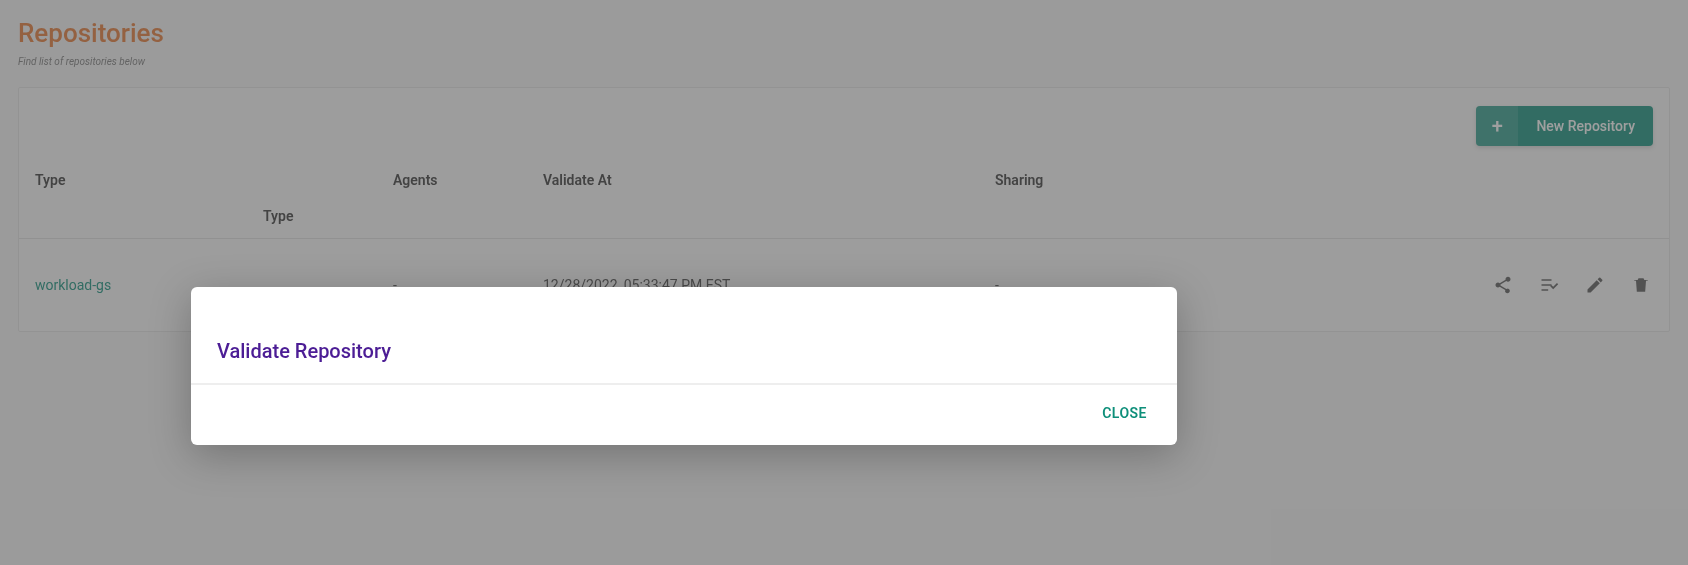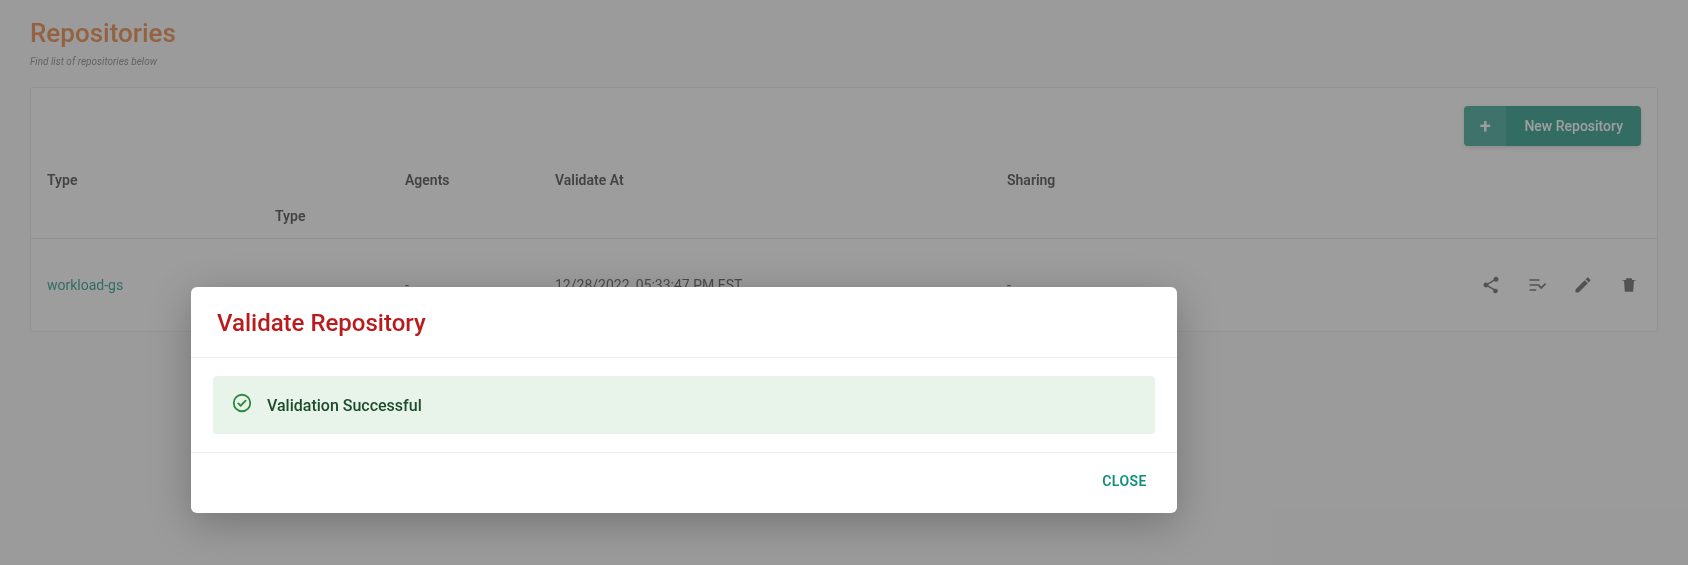--- a/index.html
+++ b/index.html
@@ -5,21 +5,21 @@
     * { box-sizing: border-box; margin: 0; padding: 0; }
     body {
       font-family: -apple-system, BlinkMacSystemFont, "Segoe UI", Roboto, "Helvetica Neue", Arial, sans-serif;
       background: #f5f5f5;
       width: 1688px;
       height: 565px;
       position: relative;
       overflow: hidden;
     }
     .page {
-      padding: 18px 30px;
+      padding: 18px 18px;
     }
     .page-title {
       color: #e67730;
       font-size: 26px;
       font-weight: 500;
       margin-bottom: 8px;
     }
     .page-subtitle {
       color: #7a7a7a;
       font-style: italic;
@@ -103,23 +103,24 @@
       box-shadow: 0 10px 40px rgba(0,0,0,0.25);
     }
     .dialog-header {
       display: flex;
       justify-content: space-between;
       align-items: center;
       padding: 22px 26px 20px 26px;
       border-bottom: 1px solid #eee;
     }
     .dialog-title {
-      font-size: 24px;
-      font-weight: 500;
-      color: #b91c1c;
+      font-size: 20px;
+      font-weight: 500;
+      color: #4c1d95;
+      margin-top: 30px;
     }
     .dialog-name {
       font-size: 20px;
       font-style: italic;
       color: #333;
     }
     .dialog-body {
       padding: 18px 22px;
     }
     .alert-success {
@@ -209,27 +210,16 @@
     </div>
   </div>
 </div>
 
 <div class="overlay"></div>
 
 <div class="dialog">
   <div class="dialog-header">
     <div class="dialog-title">Validate Repository</div>
   </div>
-  <div class="dialog-body">
-    <div class="alert-success">
-      <span>
-        <svg viewBox="0 0 24 24" width="22" height="22" fill="none" stroke="#2d8a3e" stroke-width="2">
-          <circle cx="12" cy="12" r="9"></circle>
-          <path d="M8 12.5l2.5 2.5L16 9.5" stroke-linecap="round" stroke-linejoin="round"></path>
-        </svg>
-      </span>
-      <span class="alert-text">Validation Successful</span>
-    </div>
-  </div>
   <div class="dialog-footer">
     <span class="btn-close">Close</span>
   </div>
 </div>
 
 </body></html>

